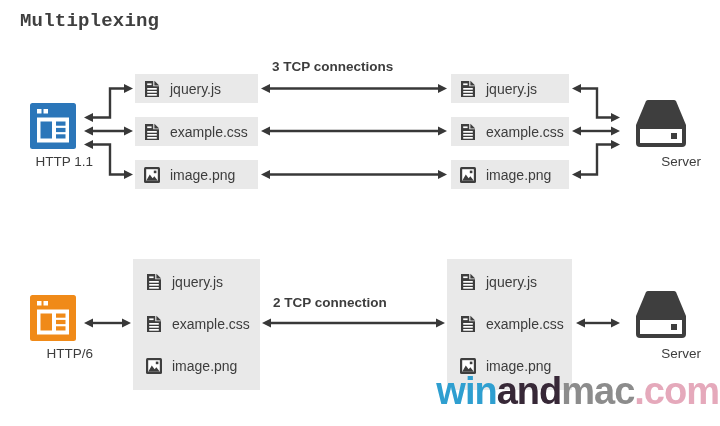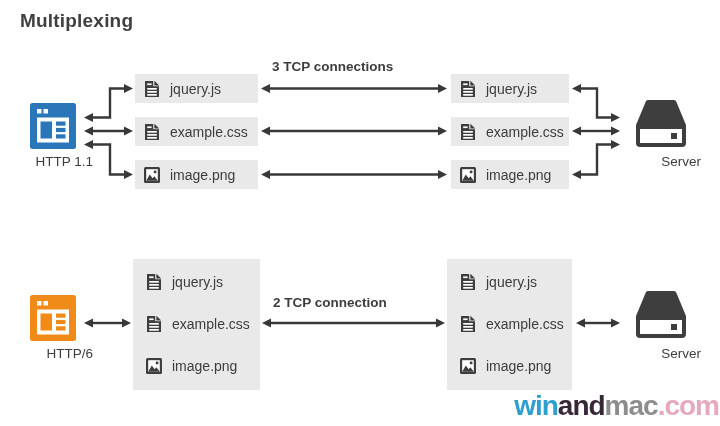--- a/index.html
+++ b/index.html
@@ -1,35 +1,35 @@
 <!DOCTYPE html>
 <html style="--http11-blue: #2b76b9; --http2-orange: #f08a18; --dark: #3e3e3e; --box-bg: #e9e9e9; --arrow: #383838;"><head>
 <meta charset="utf-8">
 <style>
   html,body{margin:0;padding:0;background:#fff;}
   .stage{position:relative;width:720px;height:426px;background:#fff;overflow:hidden;
          font-family:"Liberation Sans",sans-serif;}
   .title{position:absolute;left:20px;top:10px;font-size:19px;font-weight:700;
-         color:#3f3f3f;letter-spacing:.2px;}
+         color:#3f3f3f;letter-spacing:.2px;font-family:Liberation Mono, monospace;}
   .arrows{position:absolute;left:0;top:0;}
   .arrows path{stroke:var(--arrow,#383838);stroke-width:2.4;fill:none;}
   .arrows polygon{fill:var(--arrow,#383838);}
   .fbox{position:absolute;height:29px;background:var(--box-bg,#e9e9e9);
         display:flex;align-items:center;gap:9px;padding-left:8px;box-sizing:border-box;}
   .fname{font-size:14px;color:#3d3d3d;white-space:nowrap;}
   .ficon{width:18px;height:18px;flex:0 0 18px;color:var(--dark,#3e3e3e);}
   .bigbox{position:absolute;width:127px;height:131px;background:var(--box-bg,#e9e9e9);}
   .brow{position:absolute;left:12px;display:flex;align-items:center;gap:9px;height:25px;}
   .cicon{position:absolute;width:46px;height:46px;}
   .http11{color:var(--http11-blue,#2b76b9);}
   .http2{color:var(--http2-orange,#f08a18);}
   .sicon{position:absolute;width:54px;height:48px;color:var(--dark,#3e3e3e);}
   .lbl{position:absolute;font-size:13.5px;color:#3d3d3d;text-align:right;}
   .conn-lbl{position:absolute;font-size:13.5px;font-weight:600;color:#3d3d3d;text-align:left;}
-  .watermark{position:absolute;right:1px;bottom:6px;font-size:28px;font-weight:700;
+  .watermark{position:absolute;right:1px;bottom:16px;font-size:38px;font-weight:700;
              letter-spacing:-1px;line-height:1;white-space:nowrap;}
 </style>
 </head>
 <body>
 
 <svg width="0" height="0" style="position:absolute" aria-hidden="true">
   <defs>
     <symbol id="sym-doc" viewBox="0 0 18 18">
       <path fill="currentColor" d="M2,1 L10.2,1 L10.2,6.2 L16,6.2 L16,17 L2,17 Z"></path>
       <path fill="currentColor" d="M11.4,0.8 L16.2,5.6 L11.4,5.6 Z"></path>

